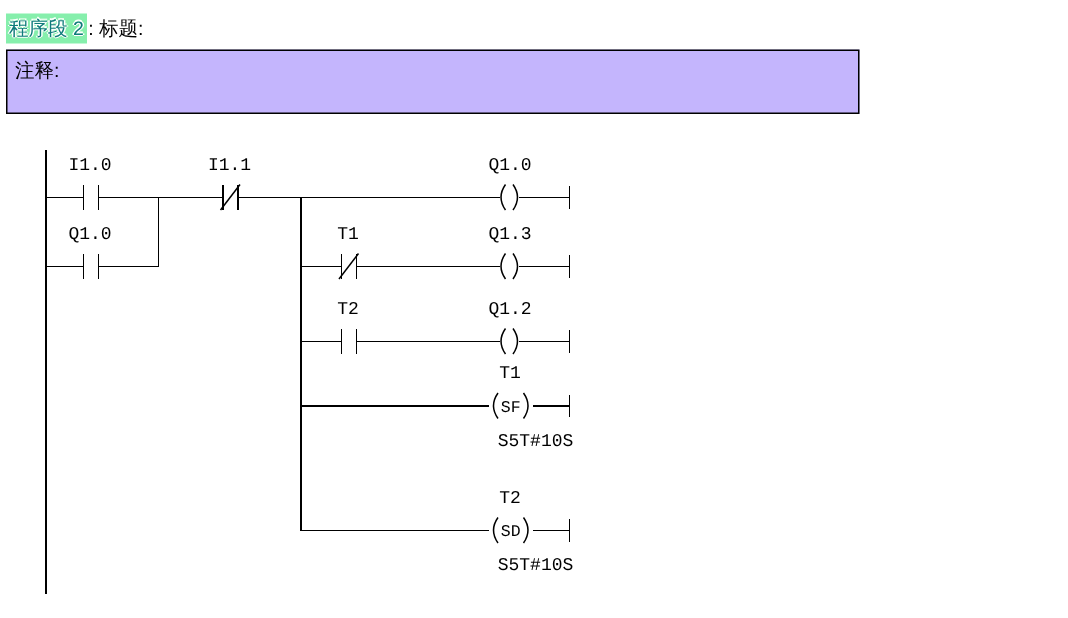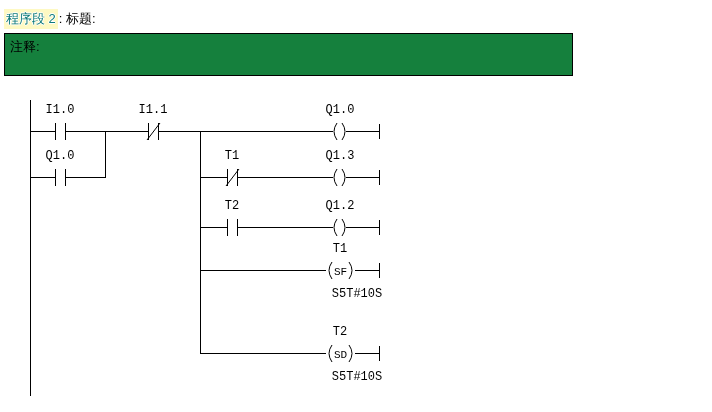--- a/index.html
+++ b/index.html
@@ -21,40 +21,40 @@
     left: 4px;
     top: 9px;
     height: 19px;
     display: flex;
     align-items: center;
     font-size: 13px;
     color: #000000;
     white-space: nowrap;
   }
   #network-title-selected {
-    background: #fef9c3;
+    background: #86efac;
     color: #0f7b7b;
     text-shadow:
        1px 0 0 #ffffff, -1px 0 0 #ffffff,
        0 1px 0 #ffffff, 0 -1px 0 #ffffff;
     padding: 1px 2px;
     letter-spacing: 0px;
   }
   #network-header .hdr-plain {
     padding-left: 1px;
   }
 
   
   #comment-box {
     position: absolute;
     left: 4px;
     top: 33px;
     width: 569px;
     height: 43px;
-    background: #15803d;
+    background: #c4b5fd;
     border: 1px solid #000000;
     box-sizing: border-box;
   }
   #comment-text {
     position: absolute;
     left: 5px;
     top: 4px;
     font-size: 13px;
     color: #000000;
     white-space: nowrap;

